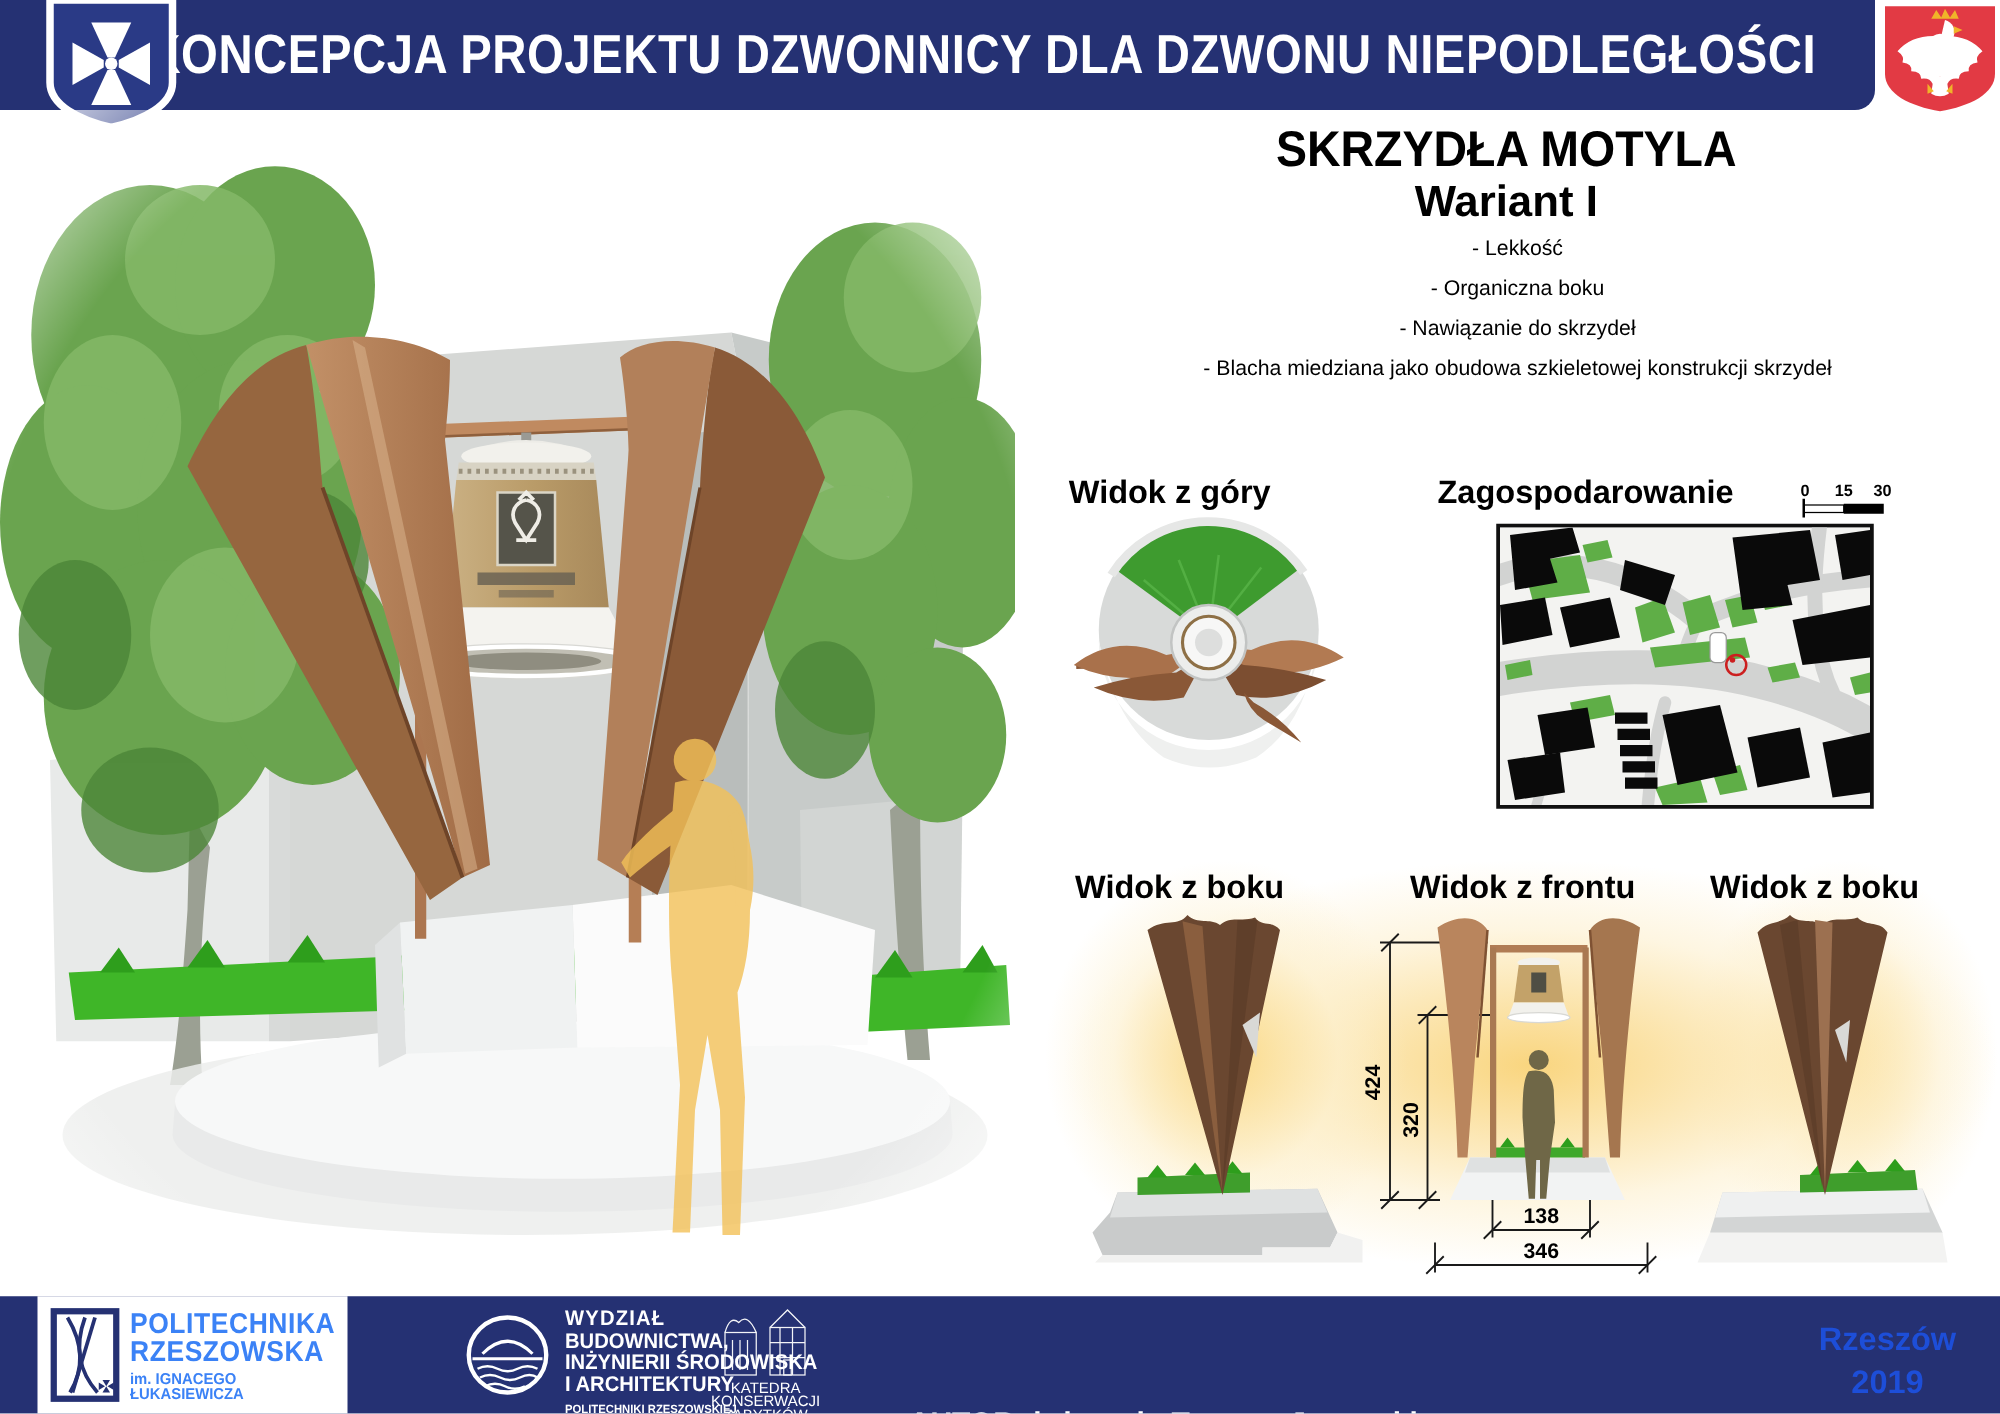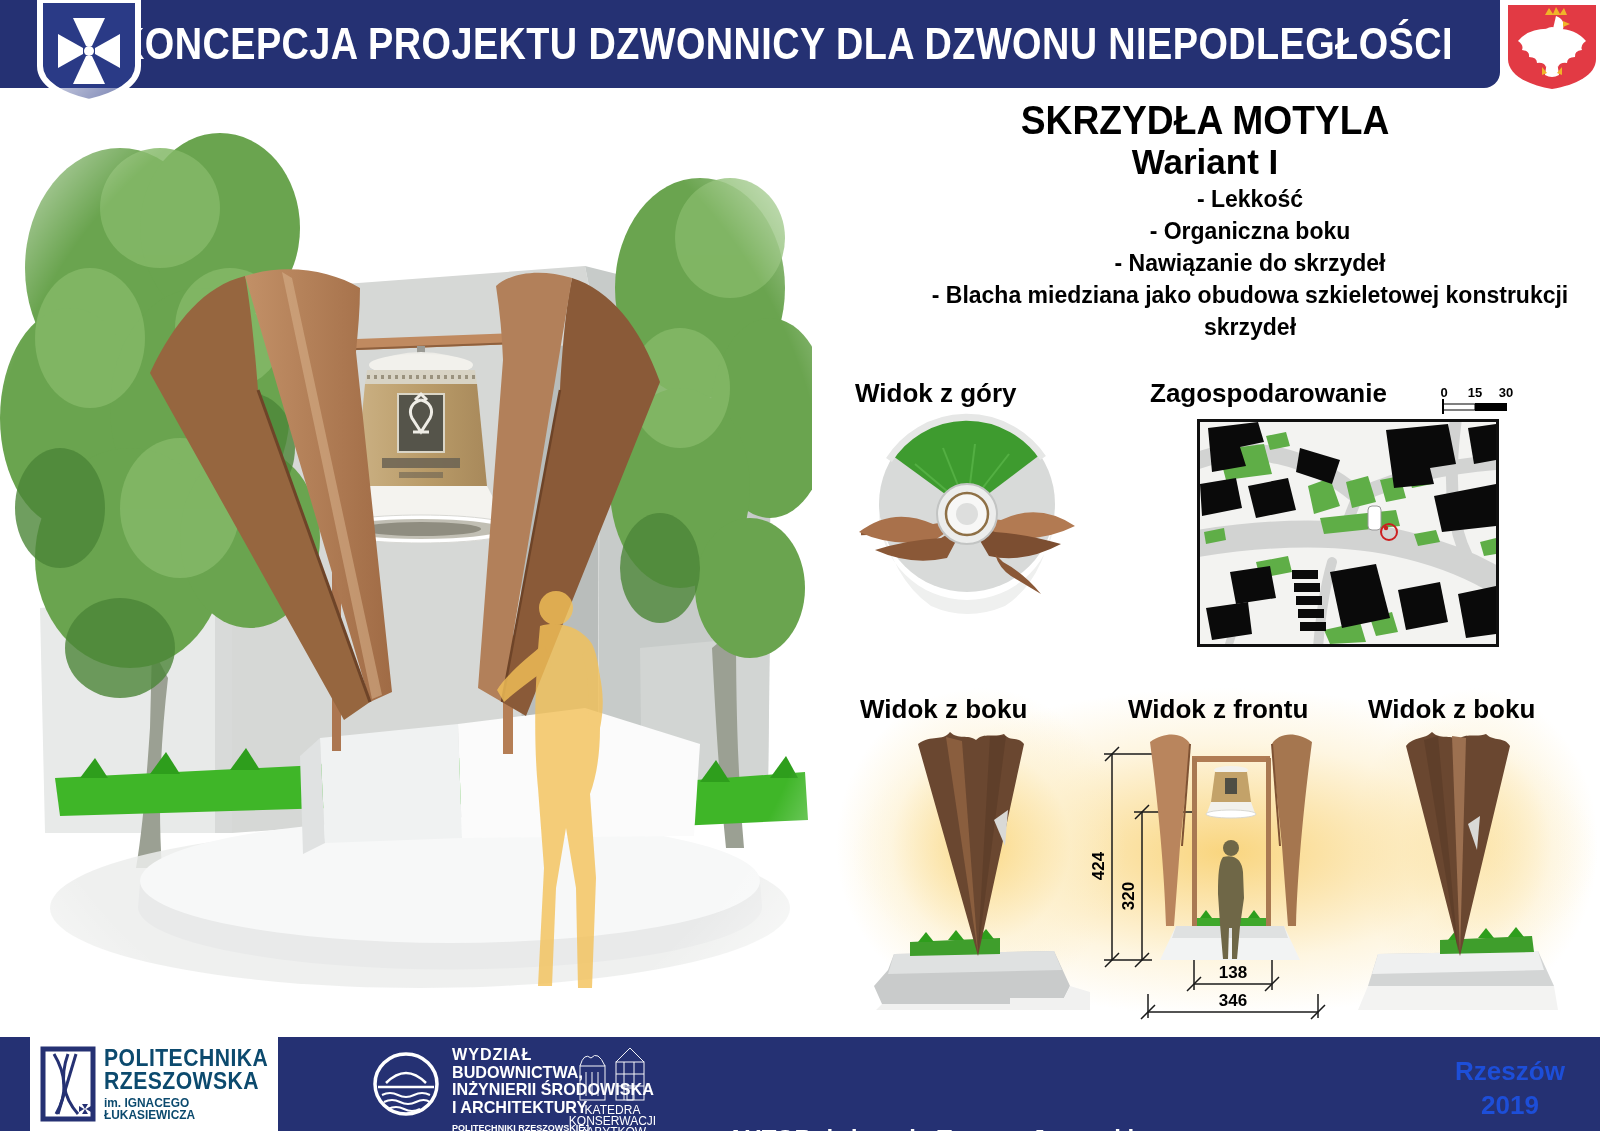--- a/index.html
+++ b/index.html
@@ -8,31 +8,31 @@
   .abs{position:absolute;}
   
   .header-bar{left:0;top:0;width:1500px;height:88px;background:#253173;border-bottom-right-radius:16px;}
   .header-title{left:150px;top:0;width:1270px;height:88px;display:flex;align-items:center;justify-content:center;
     color:#fff;font-weight:bold;font-size:44px;white-space:nowrap;transform:scaleX(.86);transform-origin:50% 50%;
     letter-spacing:.5px;}
   
   .concept-title{left:820px;top:98px;width:770px;text-align:center;font-weight:bold;font-size:40px;
     transform:scaleX(.93);transform-origin:50% 50%;}
   .concept-sub{left:820px;top:142px;width:770px;text-align:center;font-weight:bold;font-size:35px;}
-  .bullets{left:900px;top:183px;width:700px;text-align:center;font-weight:bold;font-size:23px;line-height:32px;}
+  .bullets{left:864px;top:183px;width:700px;text-align:center;font-weight:normal;font-size:17px;line-height:32px;}
   .view-label{font-weight:bold;font-size:26px;text-align:left;}
   .map-frame{border:3px solid #101010;background:#F3F3F1;}
   .glow{background:
     radial-gradient(closest-side at 19% 46%, rgba(250,216,131,.95), rgba(253,240,205,.55) 62%, rgba(255,255,255,0) 100%),
     radial-gradient(closest-side at 51% 48%, rgba(249,211,120,.95), rgba(253,238,200,.55) 66%, rgba(255,255,255,0) 100%),
     radial-gradient(closest-side at 84% 46%, rgba(250,216,131,.9), rgba(253,240,205,.5) 62%, rgba(255,255,255,0) 100%);}
   
   .footer-bar{left:0;top:1037px;width:1600px;height:94px;background:#253173;}
   .footer-white{left:30px;top:1037px;width:248px;height:94px;background:#ffffff;display:flex;align-items:center;}
-  .prz-text{margin-left:8px;color:#0c4a6e;line-height:1;}
+  .prz-text{margin-left:8px;color:#3b82f6;line-height:1;}
   .prz-line{font-weight:bold;font-size:23px;letter-spacing:.5px;transform:scaleX(.92);transform-origin:0 50%;}
   .prz-small{font-weight:bold;font-size:12.5px;margin-top:4px;transform:scaleX(.95);transform-origin:0 50%;}
   .fac-text{left:452px;top:1046px;width:260px;color:#fff;line-height:17.5px;transform:scaleX(.95);transform-origin:0 0;}
   .fac-l1{font-size:17px;font-weight:bold;letter-spacing:1px;}
   .fac-lb{font-size:17px;font-weight:bold;}
   .fac-sm{font-size:9.5px;font-weight:bold;margin-top:3px;}
   .dept-cap{left:550px;top:1105px;width:125px;color:#fff;font-size:12px;text-align:center;line-height:11px;}
   .author-block{left:727px;top:1054px;width:700px;color:#fff;font-weight:bold;font-size:25px;line-height:34px;
     transform:scaleX(.96);transform-origin:0 0;white-space:pre;}
   .city-year{left:1430px;top:1054px;width:160px;color:#1d4ed8;font-weight:bold;font-size:26px;line-height:34px;text-align:center;}

